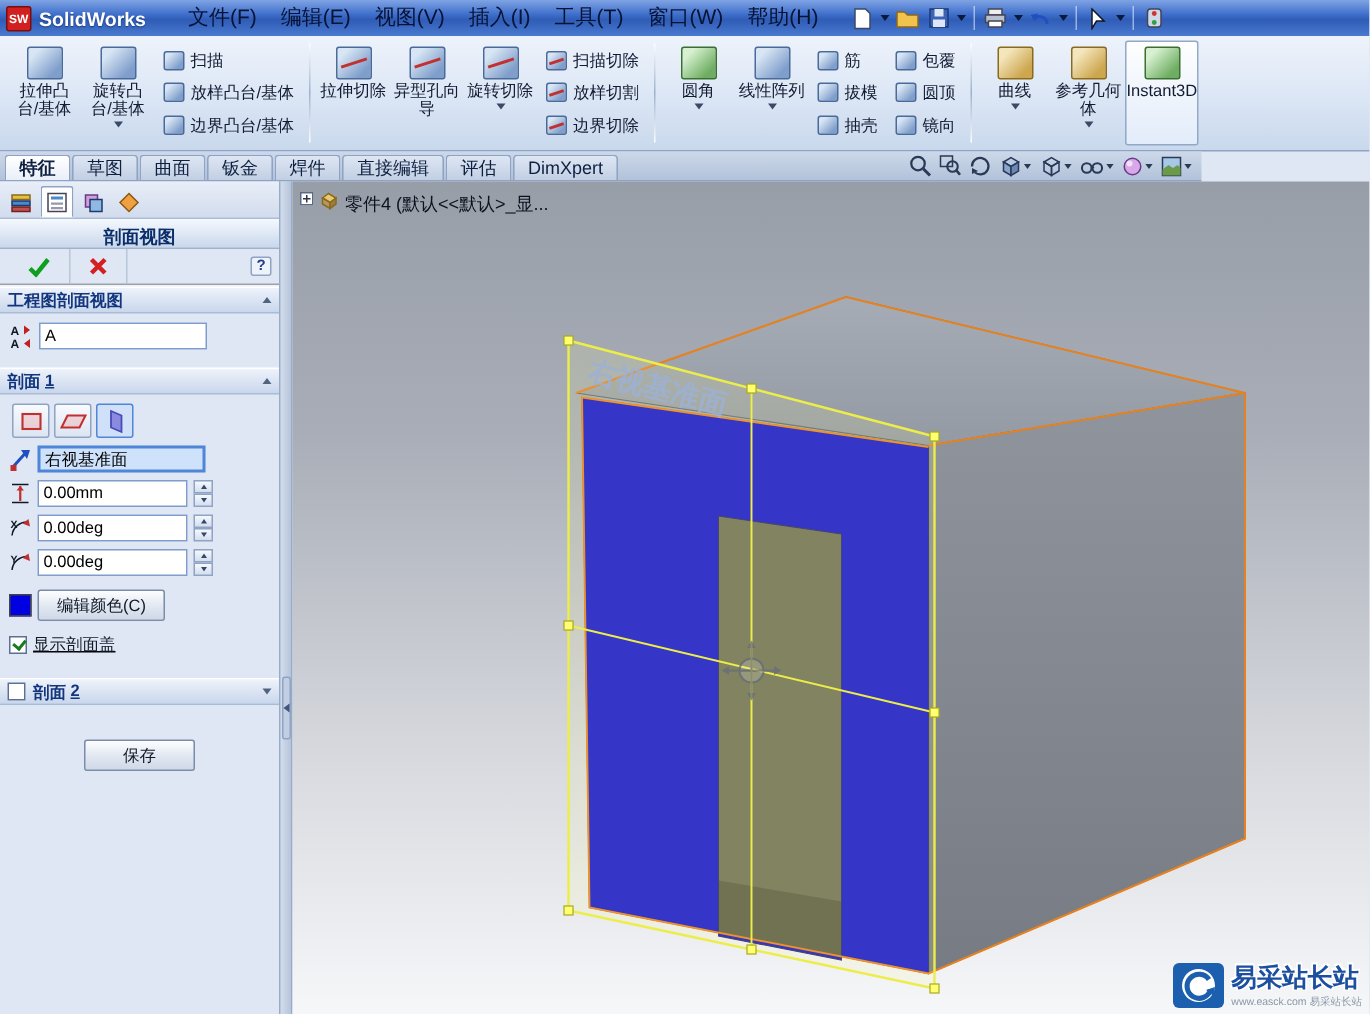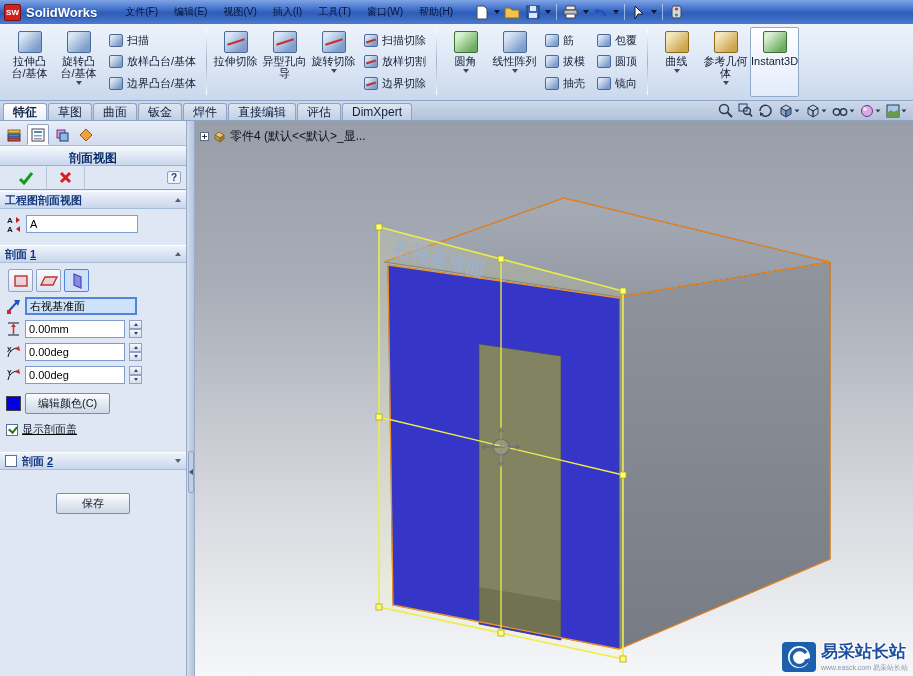--- a/index.html
+++ b/index.html
@@ -7,21 +7,21 @@
     font-family:"Liberation Sans", sans-serif; background:#dfe7f4; position:relative; }
 
   
   .titlebar { position:absolute; left:0; top:0; width:913px; height:24px;
     background:linear-gradient(#7fa4e4 0%, #3f6fcb 40%, #2f5cb6 55%, #4a7ad0 100%);
     display:flex; align-items:center; padding:0 4px; gap:2px; }
   .sw-logo { width:17px; height:17px; background:#d02020; color:#fff; font-size:8px; font-weight:bold;
     display:flex; align-items:center; justify-content:center; border-radius:2px; border:1px solid #7a0e0e; }
   .app-title { color:#fff; font-weight:bold; font-size:13px; margin:0 4px 0 3px; text-shadow:0 1px 1px #1a3a7a; }
   .menus { display:flex; margin-left:14px; }
-  .menu-item { font-size:10px; color:#061335; padding:3px 8px; cursor:default; white-space:nowrap; }
+  .menu-item { font-size:14px; color:#061335; padding:3px 8px; cursor:default; white-space:nowrap; }
   .tb-quick { display:flex; align-items:center; margin-left:10px; gap:3px; }
   .tbi { width:18px; height:18px; display:flex; align-items:center; justify-content:center; }
   .car-dn { width:0; height:0; border-left:3px solid transparent; border-right:3px solid transparent; border-top:4px solid #0a1a3a; }
   .tb-sep { width:1px; height:16px; background:rgba(255,255,255,.5); margin:0 2px; }
 
   
   .ribbon { position:absolute; left:0; top:24px; width:913px; height:77px;
     background:linear-gradient(#eef3fb, #dbe6f5 55%, #c9d8ec);
     border-bottom:1px solid #8fa4c4; display:flex; align-items:stretch; padding:2px 0 2px 3px; }
   .rb-group { display:flex; align-items:flex-start; padding:1px 2px; }
@@ -38,21 +38,21 @@
   .fic { width:24px; height:22px; background:linear-gradient(135deg,#d7e5f4 20%,#7f9ecb 80%);
     border:1px solid #4a6a9a; border-radius:2px; position:relative; flex:none; }
   .fic.cut::after { content:""; position:absolute; left:2px; right:2px; top:9px; border-top:2px solid #c23030; transform:rotate(-18deg); }
   .fic.gold { background:linear-gradient(135deg,#f4e6bc 20%,#cda64e 80%); border-color:#8a6a1e; }
   .fic.green { background:linear-gradient(135deg,#d6f0d0 20%,#6fae62 80%); border-color:#3a6e32; }
   .sic { width:14px; height:13px; background:linear-gradient(135deg,#d7e5f4 20%,#7f9ecb 80%);
     border:1px solid #4a6a9a; border-radius:2px; position:relative; flex:none; }
   .sic.cut::after { content:""; position:absolute; left:1px; right:1px; top:5px; border-top:2px solid #c23030; transform:rotate(-18deg); }
 
   
-  .tabrow { position:absolute; left:0; top:101px; width:913px; height:20px;
+  .tabrow { position:absolute; left:0; top:101px; width:801px; height:20px;
     background:linear-gradient(#cdd9ea,#b2c2d9); border-bottom:1px solid #8fa4c4;
     display:flex; align-items:flex-end; padding-left:3px; }
   .tab { height:17px; display:flex; align-items:center; padding:0 9px; margin-right:1px;
     font-size:12px; color:#0e2040; border:1px solid #8fa4c4; border-bottom:none;
     border-radius:3px 3px 0 0; background:linear-gradient(#dde6f3,#c2cfe3); white-space:nowrap; }
   .tab.active { background:linear-gradient(#ffffff,#e9eff9); font-weight:bold; }
   .viewtools { margin-left:auto; display:flex; align-items:center; gap:5px; padding:0 6px 2px 0; }
   .vt { display:flex; align-items:center; gap:1px; }
   .vt .car-dn { border-top-color:#2a3a56; transform:scale(.8); }
 
@@ -103,21 +103,21 @@
   .btn { border:1px solid #7b8ca8; background:linear-gradient(#fdfdfe,#e3e9f2 50%,#cfd8e8);
     font-size:11px; padding:2px 12px; border-radius:2px; color:#101828; font-family:"Liberation Sans",sans-serif; }
   .cb { width:12px; height:12px; border:1px solid #5a7096; background:#fff; position:relative; flex:none; }
   .cb.checked::after { content:""; position:absolute; left:2px; top:1px; width:6px; height:4px;
     border-left:2px solid #1a7a1a; border-bottom:2px solid #1a7a1a; transform:rotate(-50deg); }
   .cb-label { font-size:11px; color:#101828; }
   .save-wrap { display:flex; justify-content:center; margin-top:23px; }
   .save-btn { width:74px; text-align:center; }
 
   
-  .tree-crumb { position:absolute; left:5px; top:7px; display:flex; align-items:center; gap:4px; font-size:12px; color:#0c1220; }
+  .tree-crumb { position:absolute; left:5px; top:7px; display:flex; align-items:flex-start; gap:4px; font-size:12px; color:#0c1220; }
   .plusbox { width:9px; height:9px; border:1px solid #5a6a84; background:#fff; position:relative; }
   .plusbox::before { content:""; position:absolute; left:1px; right:1px; top:3px; border-top:1px solid #334; }
   .plusbox::after { content:""; position:absolute; top:1px; bottom:1px; left:3px; border-left:1px solid #334; }
   .scene { position:absolute; left:0; top:0; width:719px; height:555px; }
   .watermark { position:absolute; right:5px; bottom:3px; display:flex; align-items:center; gap:5px; }
   .wm-text .big { font-size:17px; font-weight:bold; color:#1c4fa0;
     text-shadow:1px 1px 0 #fff,-1px -1px 0 #fff,1px -1px 0 #fff,-1px 1px 0 #fff; }
   .wm-text .small { font-size:7px; color:#8a97a8; text-align:right; }
 </style>
 </head>

